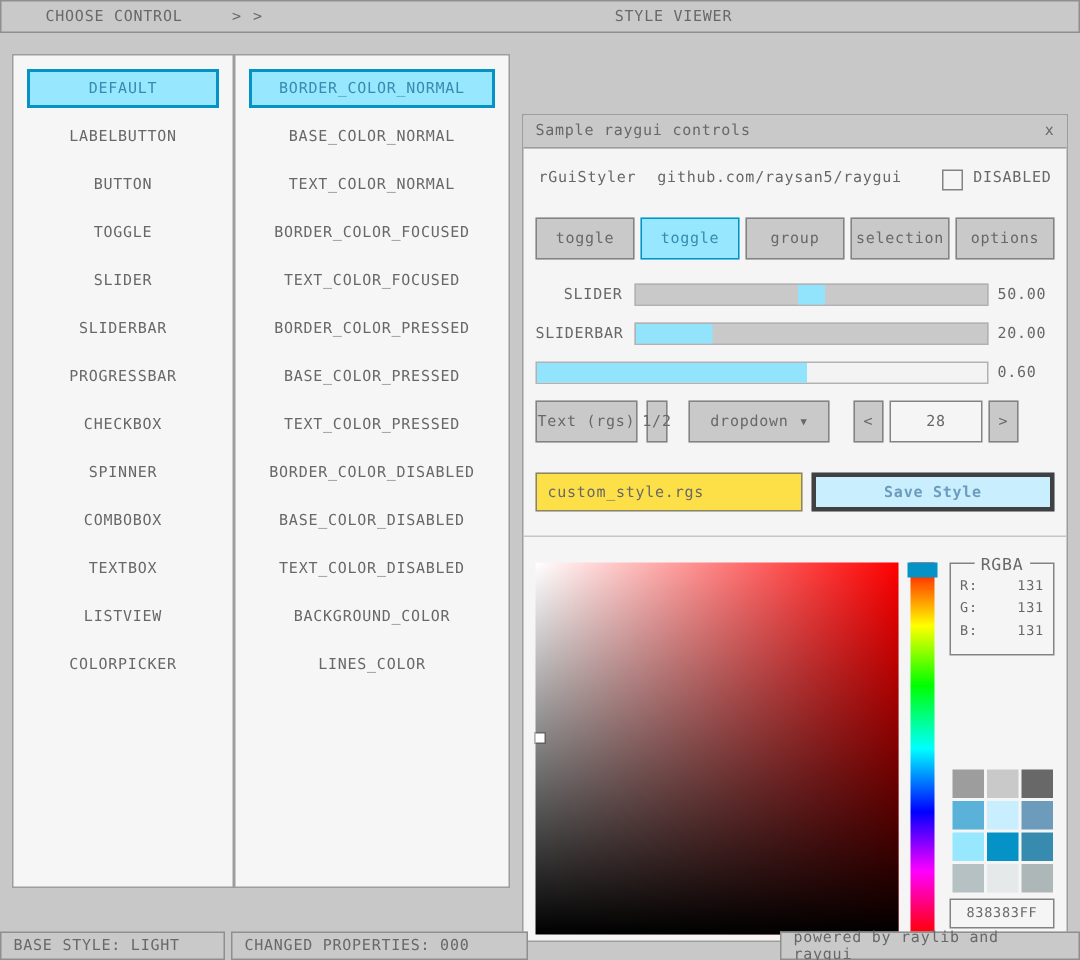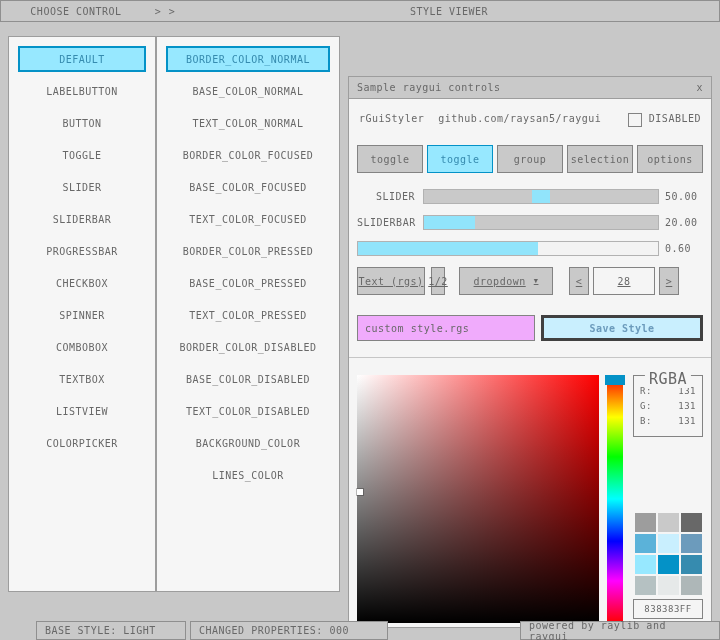--- a/index.html
+++ b/index.html
@@ -92,21 +92,21 @@
   .track.progress { background:#f3f3f3; }
   .slider-handle {
     position:absolute; top:0; bottom:0; width:18px; margin-left:-9px;
     background:#91e4fb;
   }
   .bar-fill { position:absolute; left:0; top:0; bottom:0; background:#91e4fb; }
   .bar-value { width:44px; padding-left:6px; }
 
   .row-buttons {
     position:absolute; left:8px; right:8px; top:190px; height:28px;
-    display:flex; align-items:flex-end;text-decoration:underline;
+    display:flex; align-items:flex-end;
   }
   .gbtn {
     height:28px; display:flex; align-items:center; justify-content:center;
     background:#c9c9c9; border:1px solid #838383; cursor:default;
   }
   .btn-text { width:68px; margin-right:6px; }
   .btn-half { width:14px; margin-right:14px; }
   .dropdown { width:94px; margin-right:16px; gap:8px; }
   .dropdown .arr { font-size:7px; }
   .spin-dec { width:20px; margin-right:4px; }
@@ -115,21 +115,21 @@
     display:flex; align-items:center; justify-content:center;
     background:#f5f5f5; border:1px solid #838383;
   }
   .spin-inc { width:20px; }
 
   .row-save {
     position:absolute; left:8px; right:8px; top:238px; height:26px;
     display:flex; gap:6px;
   }
   .file-input {
-    width:178px; height:26px; background:#f0abfc; border:1px solid #838383;
+    width:178px; height:26px; background:#fde047; border:1px solid #838383;
     font:inherit; color:#686868; letter-spacing:0.5px; padding:0 7px; outline:none;
   }
   .save-btn {
     flex:1; display:flex; align-items:center; justify-content:center;
     background:#c9effe; border:3px solid #404040; color:#6c9bbc; cursor:default;font-weight:bold;
   }
 
   .divider { position:absolute; left:0; right:0; top:280px; border-top:1px solid #c6c6c6; }
 
   
@@ -152,41 +152,41 @@
   .hue-marker { position:absolute; left:-2px; right:-2px; height:10px; background:#0492c7; }
 
   .groupbox {
     position:absolute; left:284px; width:70px;
     border:1px solid #838383;
   }
   .groupbox.rgba { top:298px; height:62px; }
   .groupbox.hsv  { top:370px; height:56px; }
   .gb-title {
     position:absolute; top:-6px; left:50%; transform:translateX(-50%);
-    background:#f5f5f5; padding:0 4px; font-size:15px; white-space:nowrap;
+    background:#f5f5f5; padding:0 4px; font-size:11px; white-space:nowrap;
   }
   .gb-rows { padding:8px 6px 0 6px; }
   .gb-row { display:flex; justify-content:space-between; font-size:9px; line-height:15px; }
 
   .swatches {
     position:absolute; left:286px; top:436px; width:68px;
     display:grid; grid-template-columns:repeat(3, 21px); gap:2px;
   }
   .swatch { width:21px; height:19px; cursor:default; }
 
   .hexbox {
     position:absolute; left:284px; top:522px; width:70px; height:20px;
     background:#f5f5f5; border:1px solid #838383;
     display:flex; align-items:center; justify-content:center; font-size:9px;
   }
 
   
   .statusbar {
     position:absolute; left:0; top:621px; width:720px; height:19px;
-    display:flex; align-items:stretch;padding-left:36px;
+    display:flex; align-items:stretch;
   }
   .sb-seg {
     background:#c9c9c9; border:1px solid #8f8f8f;
     display:flex; align-items:center; padding:0 8px;
   }
   .sb-seg.s1 { width:150px; }
   .sb-seg.s2 { width:198px; margin-left:4px; }
   .sb-spacer { flex:1; }
   .sb-seg.s3 { width:200px; justify-content:center; }
 </style>
@@ -216,21 +216,20 @@
     <div class="list-item">TEXTBOX</div>
     <div class="list-item">LISTVIEW</div>
     <div class="list-item">COLORPICKER</div>
   </div>
 
   <div class="panel props">
     <div class="list-item selected">BORDER_COLOR_NORMAL</div>
     <div class="list-item">BASE_COLOR_NORMAL</div>
     <div class="list-item">TEXT_COLOR_NORMAL</div>
     <div class="list-item">BORDER_COLOR_FOCUSED</div>
-    <div class="list-item">BASE_COLOR_FOCUSED</div>
     <div class="list-item">TEXT_COLOR_FOCUSED</div>
     <div class="list-item">BORDER_COLOR_PRESSED</div>
     <div class="list-item">BASE_COLOR_PRESSED</div>
     <div class="list-item">TEXT_COLOR_PRESSED</div>
     <div class="list-item">BORDER_COLOR_DISABLED</div>
     <div class="list-item">BASE_COLOR_DISABLED</div>
     <div class="list-item">TEXT_COLOR_DISABLED</div>
     <div class="list-item">BACKGROUND_COLOR</div>
     <div class="list-item">LINES_COLOR</div>
   </div>

